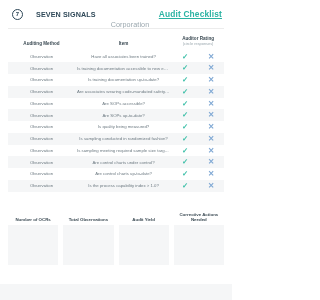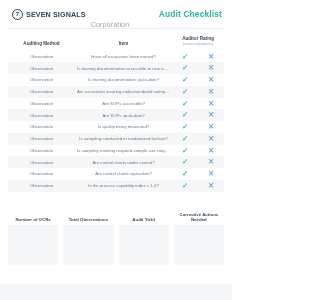--- a/index.html
+++ b/index.html
@@ -28,21 +28,21 @@
     display: flex;
     align-items: center;
     justify-content: space-between;
     padding: 0 10px 0 12px;
     background: #ffffff;
   }
 
   .brand {
     display: flex;
     align-items: center;
-    gap: 3px;
+    gap: 13px;
   }
 
   .brand-mark {
     width: 11px;
     height: 11px;
     border: 1.1px solid #2f4858;
     border-radius: 50%;
     display: flex;
     align-items: center;
     justify-content: center;
@@ -70,20 +70,21 @@
     margin-left: 2px;
     margin-top: 20px;
   }
 
   .doc-title {
     font-size: 8.4px;
     font-weight: bold;
     color: #2bb3a3;
     letter-spacing: 0.15px;
     white-space: nowrap;
+    text-decoration: underline;
   }
 
   
   .head-rule {
     height: 1px;
     background: #ececec;
     margin: 0 8px;
   }
 
   

